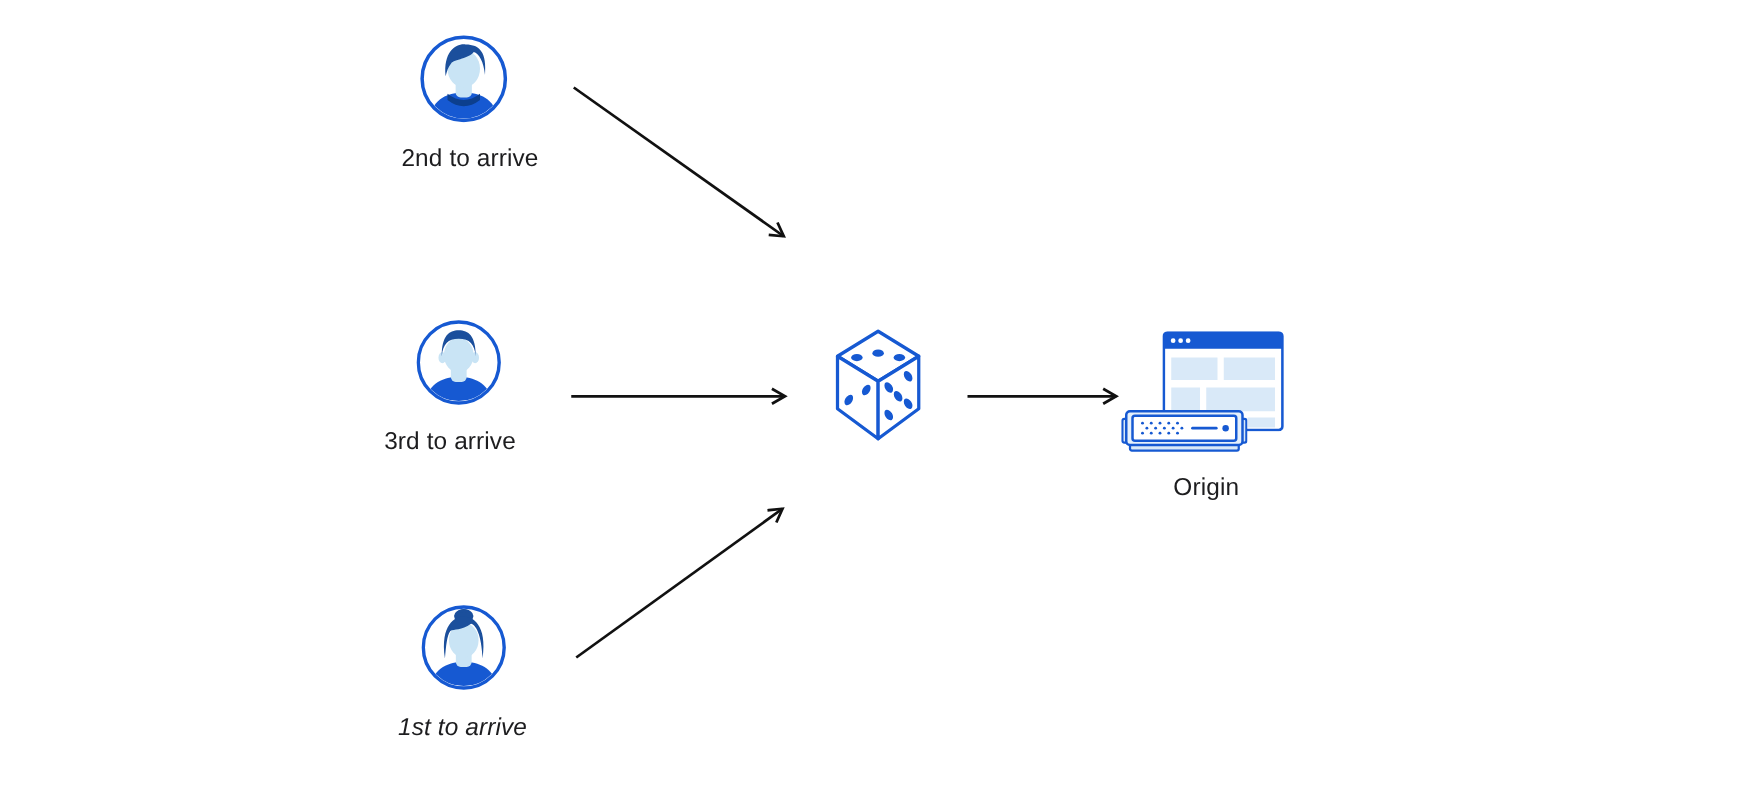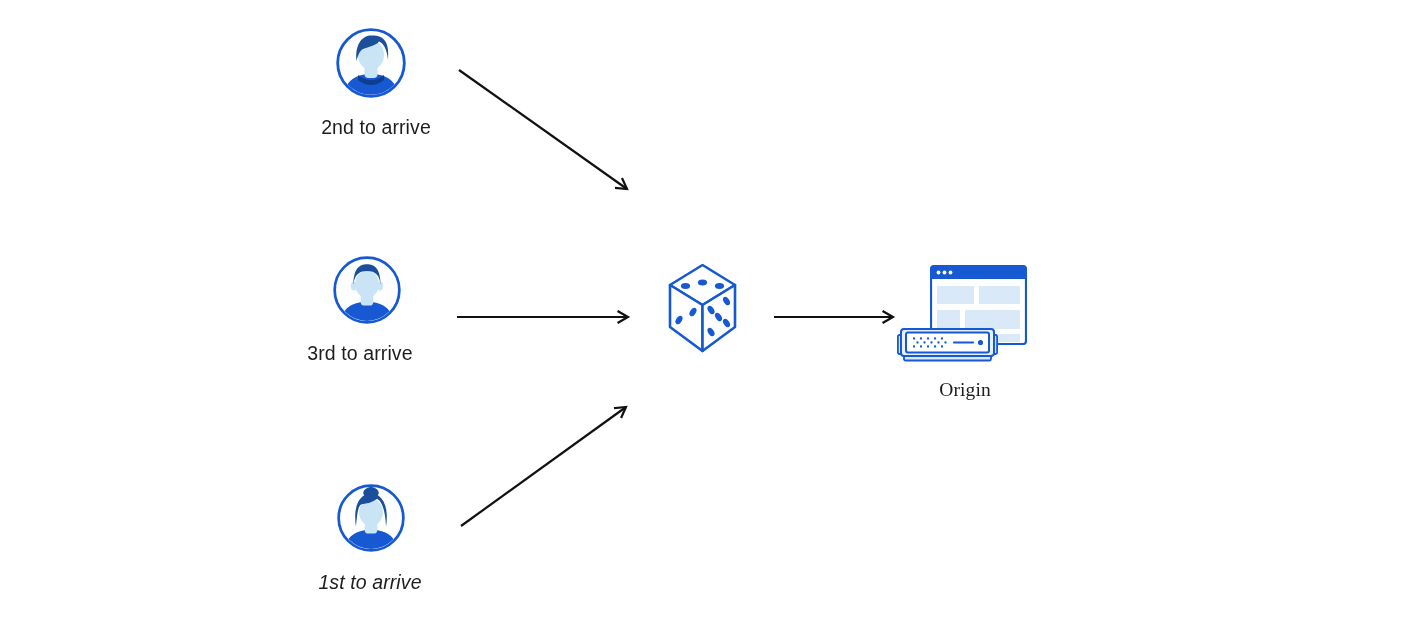--- a/index.html
+++ b/index.html
@@ -177,15 +177,15 @@
         <circle class="srv-vent" cx="48.5" cy="14.5" r="1.15"></circle>
       <circle class="srv-vent" cx="17" cy="18.5" r="1.15"></circle>
         <circle class="srv-vent" cx="24" cy="18.5" r="1.15"></circle>
         <circle class="srv-vent" cx="31" cy="18.5" r="1.15"></circle>
         <circle class="srv-vent" cx="38" cy="18.5" r="1.15"></circle>
         <circle class="srv-vent" cx="45" cy="18.5" r="1.15"></circle>
     </g>
     <line class="srv-line" x1="57" y1="14.5" x2="76" y2="14.5"></line>
     <circle class="srv-led" cx="83.5" cy="14.5" r="2.6"></circle>
   </svg>
-  <div class="node-label" style="left:965px; top:379px;font-family:Liberation Serif, serif;">Origin</div>
+  <div class="node-label" style="left:965px; top:379px;">Origin</div>
 
 </div>
 
 </body></html>

